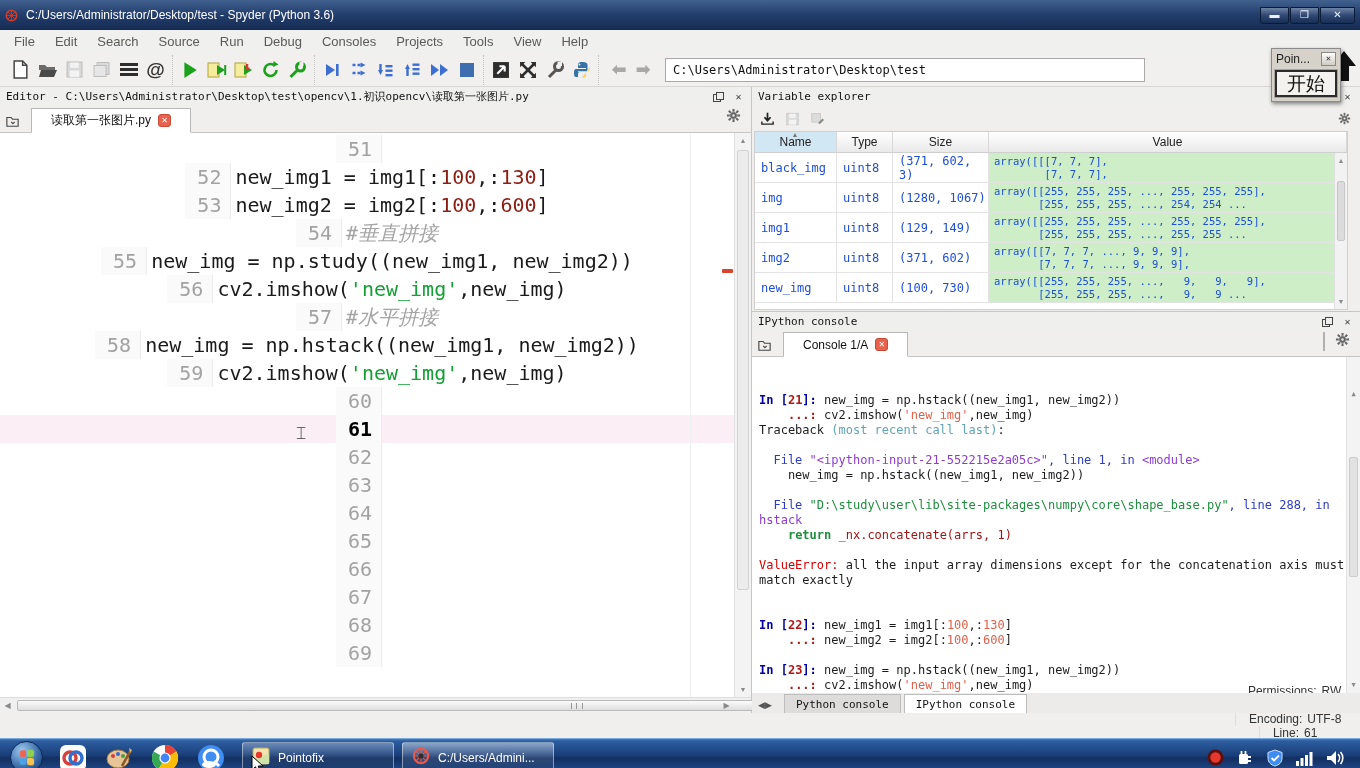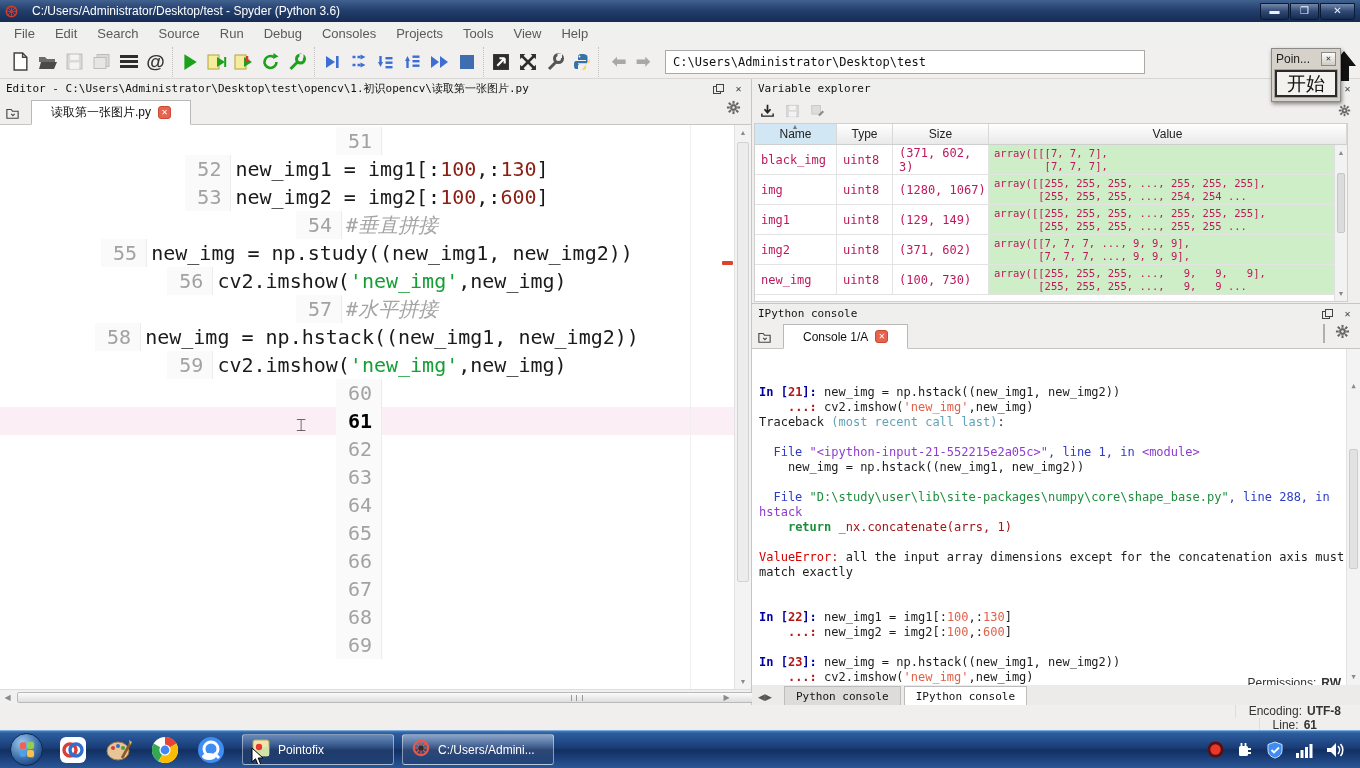--- a/index.html
+++ b/index.html
@@ -1,21 +1,21 @@
 <!DOCTYPE html>
 <html><head>
 <meta charset="utf-8">
 <style>
   *{margin:0;padding:0;box-sizing:border-box;}
   html,body{width:1360px;height:768px;overflow:hidden;}
   body{font-family:"Liberation Sans",sans-serif;background:#000;}
   .screen{position:relative;width:1360px;height:768px;background:#f0f0f0;overflow:hidden;}
 
   
-  .titlebar{height:22px;background:linear-gradient(180deg,#41618f 0%,#24406f 45%,#152b52 100%);display:flex;align-items:center;color:#fff;font-size:12px;padding-left:5px;gap:14px;text-align:right;}
+  .titlebar{height:30px;background:linear-gradient(180deg,#41618f 0%,#24406f 45%,#152b52 100%);display:flex;align-items:center;color:#fff;font-size:12px;padding-left:5px;gap:8px;text-align:right;}
   .win-controls{margin-left:auto;display:flex;padding-right:4px;}
   .win-btn{width:29px;height:17px;display:flex;align-items:center;justify-content:center;color:#eef;border:1px solid #0a1b38;background:linear-gradient(180deg,rgba(255,255,255,.30),rgba(255,255,255,.06) 50%,rgba(0,0,0,.12));font-size:10px;border-radius:0 0 3px 3px;margin-right:1px;line-height:1;}
   .win-btn.close{width:35px;}
 
   
   .menubar{height:23px;background:#f0f0ee;display:flex;align-items:center;padding-left:4px;font-size:13px;color:#5a5a5a;}
   .menu-item{padding:3px 10px;}
 
   
   .toolbarrow{height:34px;background:#f1f0ef;display:flex;align-items:center;padding:0 4px;border-bottom:1px solid #d8d7d6;position:relative;}
@@ -68,21 +68,21 @@
   .vx-gear{margin-left:auto;}
   .vx-table{flex:1;margin:0 12px 1px 2px;border:1px solid #cfcfcf;background:#fff;display:flex;flex-direction:column;overflow:hidden;position:relative;}
   .vx-headrow{display:flex;height:21px;background:linear-gradient(#ffffff,#e9e9e9);border-bottom:1px solid #cfcfcf;font-size:12px;color:#222;flex:none;}
   .vx-hcell{display:flex;align-items:center;justify-content:center;border-right:1px solid #d8d8d8;position:relative;}
   .vx-hcell.c-name{background:#d2e7f4;}
   .sort-caret{position:absolute;top:-1px;left:50%;margin-left:-4px;font-size:7px;color:#777;}
   .c-name{width:82px;flex:none;}
   .c-type{width:56px;flex:none;}
   .c-size{width:96px;flex:none;}
   .c-value{flex:1;min-width:0;}
-  .var-row{display:flex;height:30px;border-bottom:1px solid #e3e3e3;font:12px "DejaVu Sans Mono",monospace;color:#be185d;flex:none;}
+  .var-row{display:flex;height:30px;border-bottom:1px solid #e3e3e3;font:12px "DejaVu Sans Mono",monospace;color:#1d4ed8;flex:none;}
   .vcell{border-right:1px solid #e3e3e3;display:flex;align-items:center;padding-left:6px;overflow:hidden;}
   .vcell.c-value{background:#cdeec6;font:10.5px/13px "DejaVu Sans Mono",monospace;white-space:pre;display:block;padding:2px 0 0 5px;}
   .vx-scroll{position:absolute;right:0;top:21px;bottom:0;width:13px;background:#f2f2f2;border-left:1px solid #e0e0e0;}
   .vx-sthumb{position:absolute;left:2px;right:2px;top:28px;height:60px;background:#dcdcdc;border:1px solid #c6c6c6;border-radius:2px;}
 
   
   .console{flex:1;display:flex;flex-direction:column;background:#fff;min-height:0;}
   .cons-tabbar{height:26px;background:#f0efee;display:flex;align-items:flex-end;border-bottom:1px solid #c6c6c6;position:relative;flex:none;}
   .cons-content{flex:1;font:12px/15px "DejaVu Sans Mono",monospace;padding:6px 0 0 7px;white-space:pre;overflow:hidden;position:relative;color:#1c1c1c;}
   .console-line{height:15px;}
@@ -102,21 +102,21 @@
   .cbtab{height:19px;padding:0 11px;font:11px "DejaVu Sans Mono",monospace;display:flex;align-items:center;border:1px solid #bdbdbd;border-bottom:none;background:#dddcdb;color:#111;}
   .cbtab.active{background:#fff;}
   .cb-scrollbtn{position:absolute;left:6px;bottom:3px;font-size:9px;color:#555;}
   .stop-gray{width:12px;height:12px;background:#c9c9c9;border:1px solid #b0b0b0;}
 
   
   .statusbar{height:25px;background:#f0efee;display:flex;align-items:center;font-size:12px;color:#333;}
   .sb-spacer{flex:1;}
   .sb-field{padding:0 13px;border-left:1px solid #ddd;display:flex;gap:5px;white-space:nowrap;}
   .sb-field:first-of-type{border-left:none;}
-  .sb-val{font-weight:bold;text-align:center;}
+  .sb-val{font-weight:normal;text-align:center;}
 
   
   .taskbar{height:38px;background:linear-gradient(180deg,#4a7cb8 0%,#2c5d9f 6%,#1a3d77 45%,#122f61 52%,#1a3d77 70%,#2a5796 100%);display:flex;align-items:center;padding-left:3px;border-top:1px solid #79aadb;position:relative;}
   .start-orb{width:33px;height:33px;border-radius:50%;background:radial-gradient(circle at 35% 28%,#9cc8ef,#3a6ca8 55%,#13356b 92%);border:1px solid #0e2750;display:flex;align-items:center;justify-content:center;margin:0 7px;flex:none;}
   .flag{display:grid;grid-template-columns:7px 7px;grid-template-rows:7px 7px;gap:1px;transform:perspective(40px) rotateY(-18deg);}
   .flag i{border-radius:2px;display:block;}
   .flag .f1{background:#ef6351;}.flag .f2{background:#8fd14f;}.flag .f3{background:#4aa3e8;}.flag .f4{background:#f7c34c;}
   .ql-icon{width:28px;height:28px;margin:0 9px;display:flex;align-items:center;justify-content:center;position:relative;flex:none;}
   .task-btn{height:31px;width:152px;display:flex;align-items:center;gap:8px;padding:0 9px;margin-left:8px;border:1px solid rgba(255,255,255,.45);border-radius:3px;background:linear-gradient(180deg,rgba(255,255,255,.30),rgba(255,255,255,.08) 45%,rgba(0,0,0,.18));color:#fff;font-size:12px;position:relative;flex:none;white-space:nowrap;overflow:hidden;}
   .task-btn.active{background:linear-gradient(180deg,rgba(255,255,255,.45),rgba(255,255,255,.14) 45%,rgba(0,0,0,.10));}

